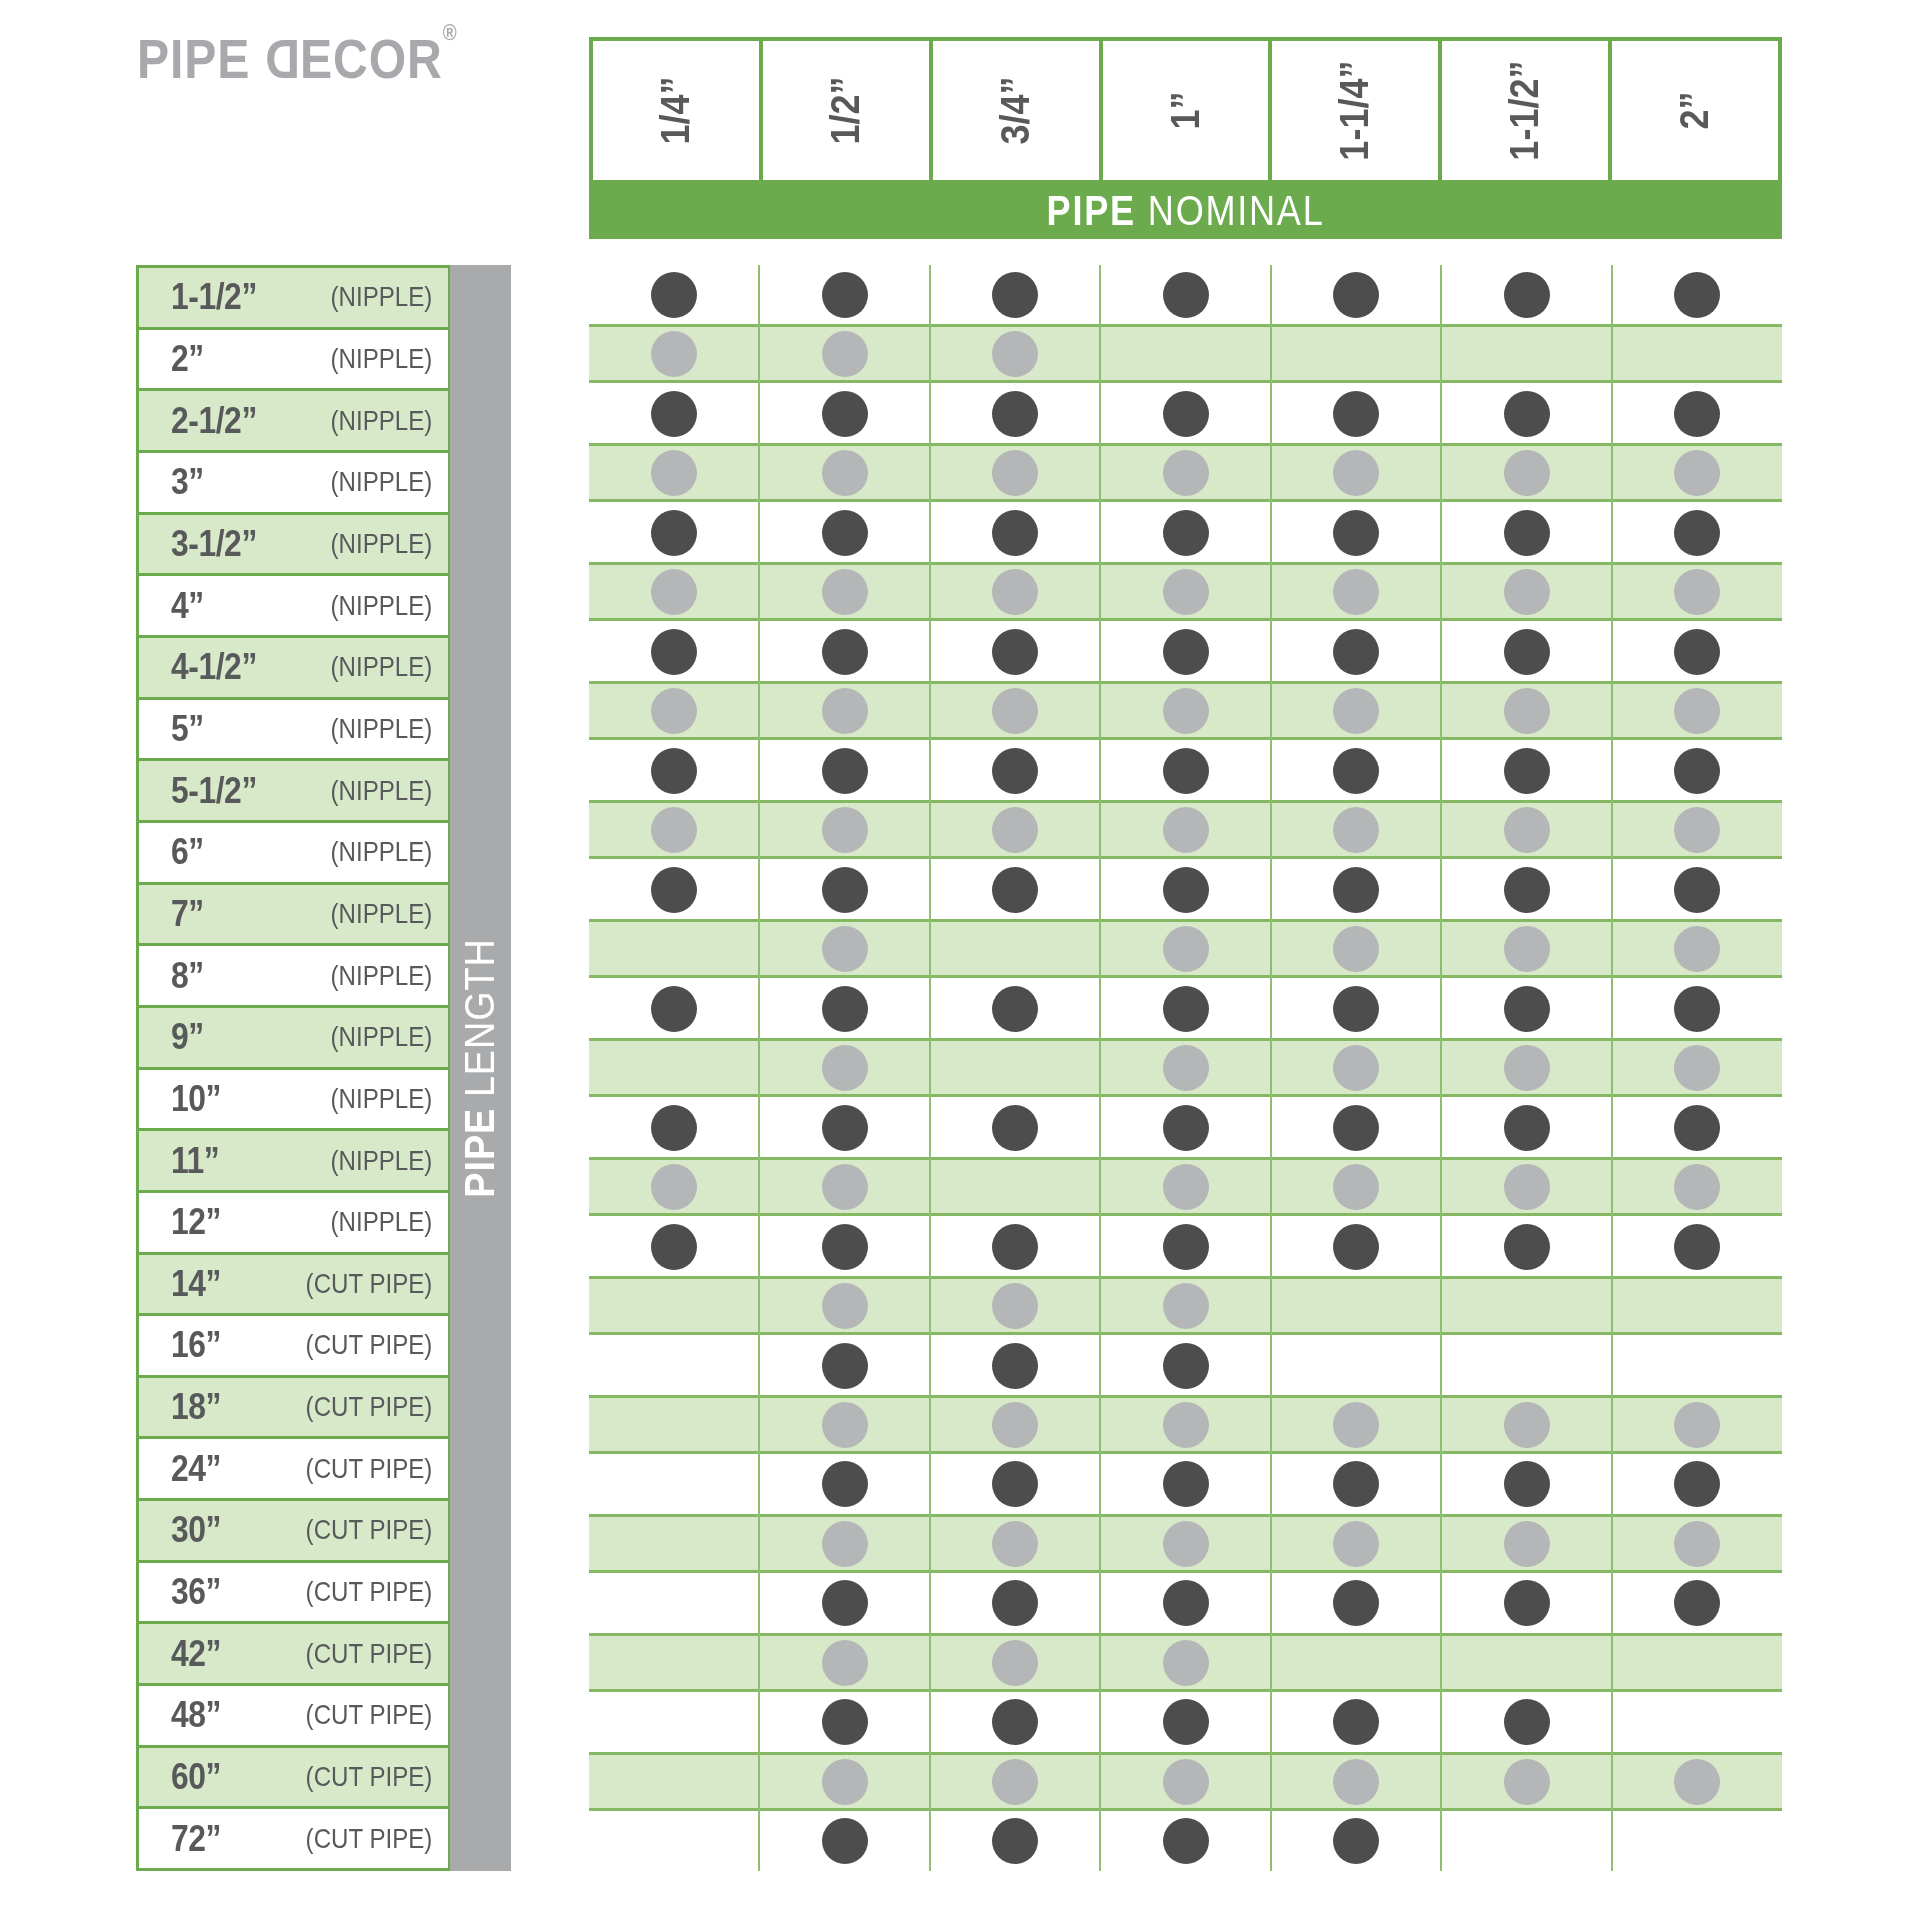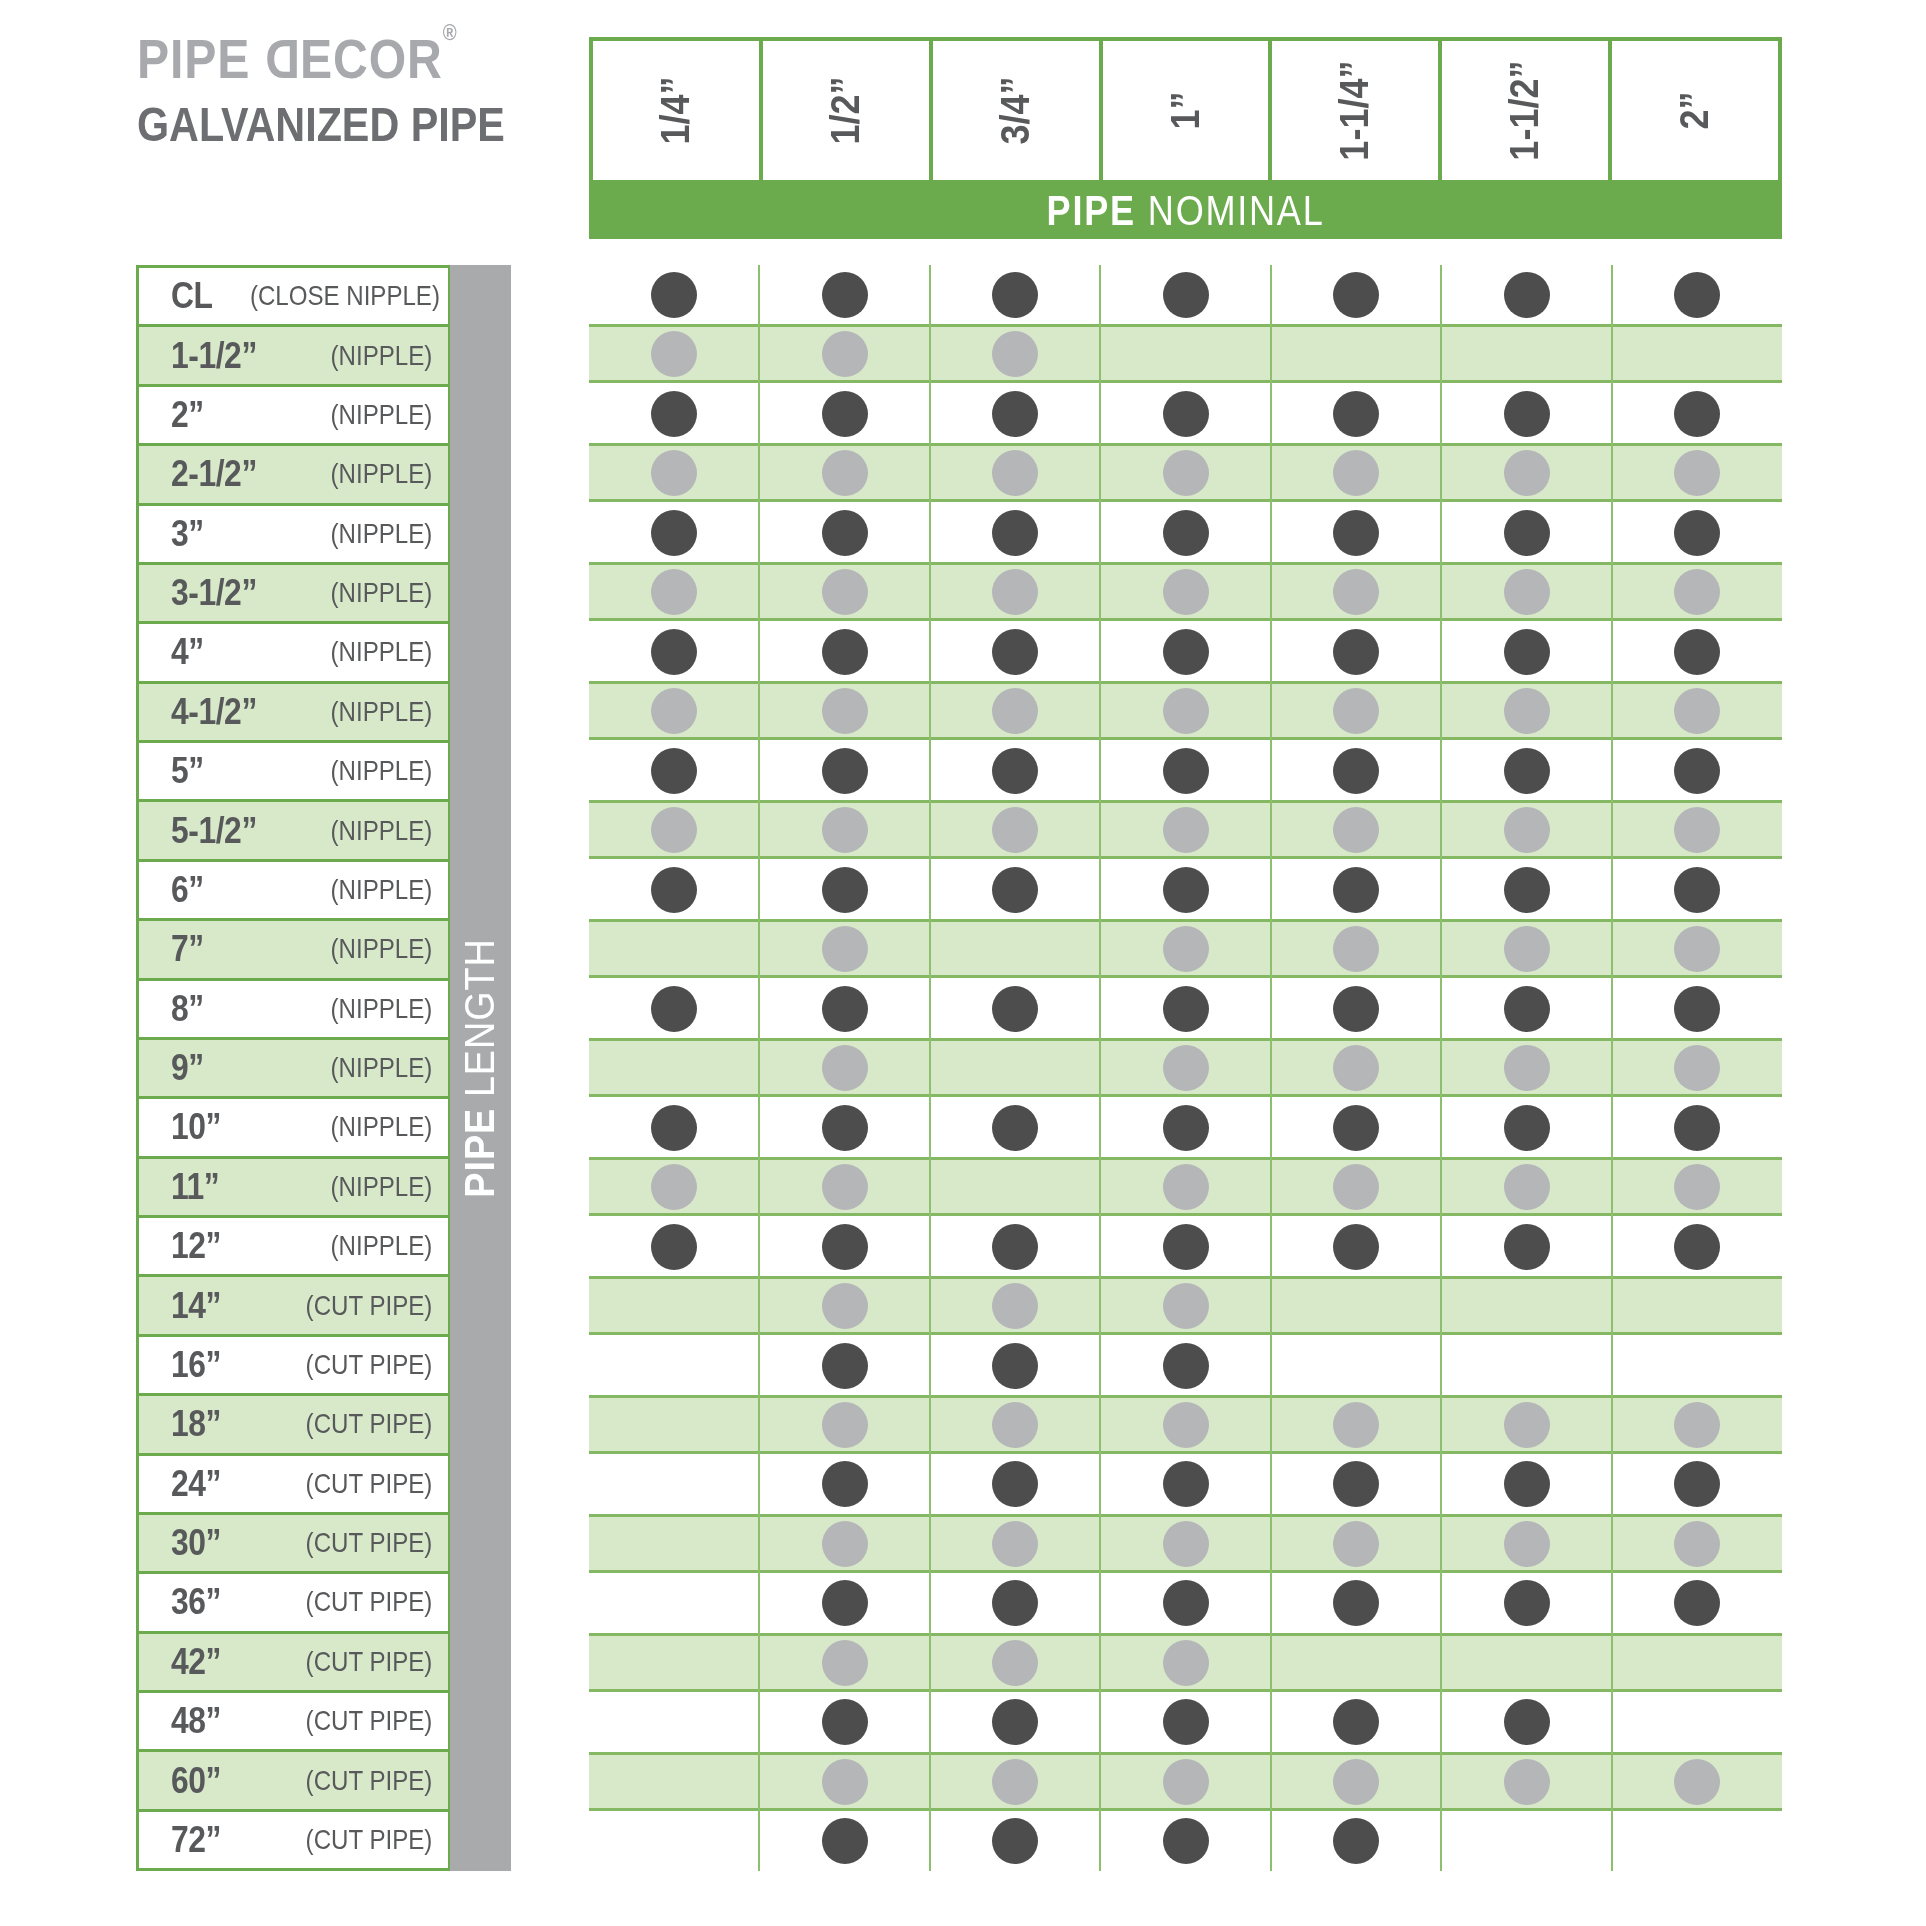--- a/index.html
+++ b/index.html
@@ -86,23 +86,20 @@
   .dot.dark{background:var(--dark-dot);}
   .dot.gray{background:var(--gray-dot);}
 </style>
 </head>
 <body>
 
 <div class="logo">
   <div class="brand">
     <span class="cond"><span>PIPE </span><span class="mirror">D</span><span>ECOR</span><sup>®</sup></span>
   </div>
-  <div class="chart-title">
-    <span class="cond">GALVANIZED PIPE</span>
-  </div>
 </div>
 
 <div class="col-headers">
     <div class="hdr-cell">
       <div class="hdr-label">1/4”</div>
     </div>
     <div class="hdr-cell">
       <div class="hdr-label">1/2”</div>
     </div>
     <div class="hdr-cell">
@@ -122,24 +119,20 @@
     </div>
   </div>
 
 <div class="banner">
   <span class="cond-c">
     <span class="bold">PIPE</span><span>NOMINAL</span>
   </span>
 </div>
 
 <div class="row-labels">
-    <div class="lab-row">
-      <div class="lab-size"><span class="cond">CL</span></div>
-      <div class="lab-type"><span class="cond">(CLOSE NIPPLE)</span></div>
-    </div>
     <div class="lab-row green">
       <div class="lab-size"><span class="cond">1-1/2”</span></div>
       <div class="lab-type"><span class="cond">(NIPPLE)</span></div>
     </div>
     <div class="lab-row">
       <div class="lab-size"><span class="cond">2”</span></div>
       <div class="lab-type"><span class="cond">(NIPPLE)</span></div>
     </div>
     <div class="lab-row green">
       <div class="lab-size"><span class="cond">2-1/2”</span></div>

